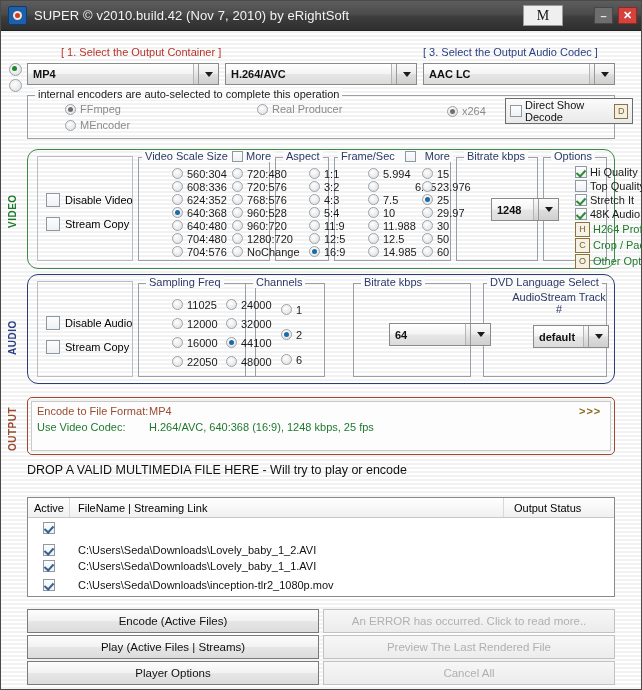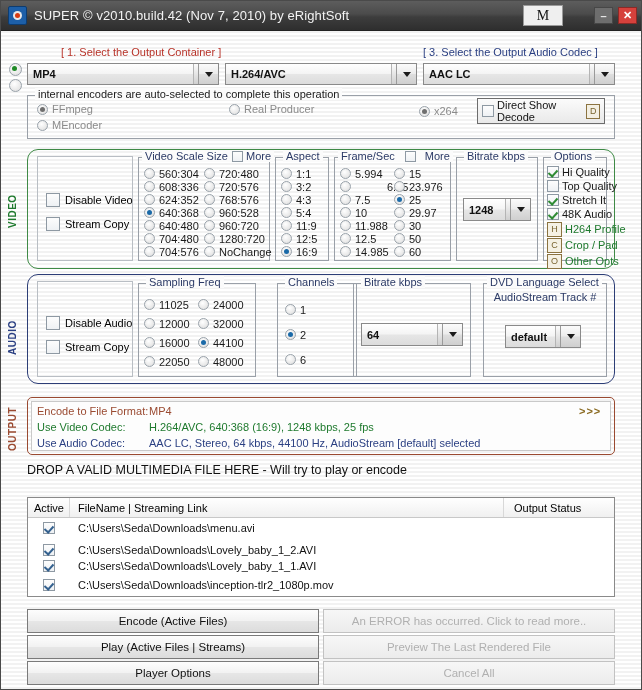--- a/index.html
+++ b/index.html
@@ -92,21 +92,21 @@
 
   
   .gb{position:absolute;box-sizing:border-box;}
   .gb > .gb-body{
     position:absolute;inset:0;border:1px solid #9aa0a8;box-sizing:border-box;background:transparent;
   }
   .gb > .gb-title{
     position:absolute;top:-7px;left:8px;padding:0 3px;
     background:#fbfbfb;color:#2b3a66;font-size:11px;white-space:nowrap;z-index:3;
   }
-  .gb > .gb-content{position:absolute;inset:0;z-index:2;}
+  .gb > .gb-content{position:absolute;inset:0;z-index:2;margin-left:28px;}
 
   
   .sect{position:absolute;box-sizing:border-box;border-radius:11px;}
   .sect.video{border:1px solid #3f8a46;}
   .sect.audio{border:1px solid #2d3e77;}
   .sect.output{border:1px solid #9a4a31;border-radius:5px;}
 
   .vlabel{
     position:absolute;font-size:10px;font-weight:bold;letter-spacing:.5px;
     writing-mode:vertical-rl;transform:rotate(180deg);text-align:center;
@@ -474,21 +474,21 @@
           <div class="radio on"></div>
           <span>44100</span>
         </div>
         <div class="radio-row" style="height: 19px;">
           <div class="radio"></div>
           <span>48000</span>
         </div>
       </div>
   </div>
 
-  <div class="gb" style="left:276px;top:282px;width:80px;height:94px;">
+  <div class="gb" style="left:244px;top:282px;width:80px;height:94px;">
     <div class="gb-body"></div>
     <div class="gb-title">Channels</div>
     <div class="gb-content" id="chan-col" style="left:8px;top:14px;">
         <div class="radio-row" style="height: 25px;">
           <div class="radio"></div>
           <span>1</span>
         </div>
         <div class="radio-row" style="height: 25px;">
           <div class="radio on"></div>
           <span>2</span>
@@ -531,43 +531,38 @@
   </div>
   <div id="output-rows" style="position:absolute;left:36px;top:402px;width:560px;">
       <div style="display: flex; height: 16px; align-items: center; color: rgb(154, 74, 49);">
         <span style="width: 112px; flex: 0 0 auto;">Encode to File Format:</span>
         <span>MP4</span>
       </div>
       <div style="display: flex; height: 16px; align-items: center; color: rgb(31, 122, 46);">
         <span style="width: 112px; flex: 0 0 auto;">Use Video Codec:</span>
         <span>H.264/AVC,  640:368 (16:9),  1248 kbps,  25 fps</span>
       </div>
-      <div style="display: flex; height: 16px; align-items: center; color: rgb(42, 63, 130);">
-        <span style="width: 112px; flex: 0 0 auto;">Use Audio Codec:</span>
-        <span>AAC LC,  Stereo,  64 kbps,  44100 Hz,  AudioStream [default] selected</span>
-      </div>
     </div>
   <div style="position:absolute;left:578px;top:404px;font-weight:bold;letter-spacing:1px;color:#8a6a20;">&gt;&gt;&gt;</div>
 
   <div style="position:absolute;left:26px;top:462px;font-size:12.5px;color:#111;">DROP A VALID MULTIMEDIA FILE HERE - Will try to play or encode</div>
 
   <div style="position:absolute;left:26px;top:496px;width:588px;height:100px;box-sizing:border-box;
               border:1px solid #8a8a8a;background:#ffffff;overflow:hidden;">
     <div style="display:flex;height:20px;box-sizing:border-box;border-bottom:1px solid #c8c8c8;
                 background:linear-gradient(to bottom,#ffffff,#f0f0f0);align-items:center;">
       <div style="width:42px;padding-left:6px;box-sizing:border-box;border-right:1px solid #d8d8d8;height:100%;display:flex;align-items:center;">Active</div>
       <div style="flex:1 1 auto;padding-left:8px;box-sizing:border-box;border-right:1px solid #d8d8d8;height:100%;display:flex;align-items:center;">FileName  |  Streaming Link</div>
       <div style="width:110px;padding-left:10px;box-sizing:border-box;height:100%;display:flex;align-items:center;">Output Status</div>
     </div>
     <div id="file-rows">
         <div style="display: flex; height: 19px; align-items: center;">
           <div style="width: 42px; display: flex; justify-content: center; align-items: center; flex: 0 0 auto;">
             <div class="checkbox chk-blue" style="margin: 0px;"></div>
           </div>
-          <div style="flex: 1 1 auto; padding-left: 8px; color: rgb(17, 17, 17); white-space: nowrap; overflow: hidden;">C:\Users\Seda\Downloads\menu.avi</div>
           <div style="width: 110px; padding-left: 10px; flex: 0 0 auto; color: rgb(17, 17, 17);"></div>
         </div>
         <div style="display: flex; height: 19px; align-items: flex-end;">
           <div style="width: 42px; display: flex; justify-content: center; align-items: center; flex: 0 0 auto;">
             <div class="checkbox chk-blue" style="margin: 0px;"></div>
           </div>
           <div style="flex: 1 1 auto; padding-left: 8px; color: rgb(17, 17, 17); white-space: nowrap; overflow: hidden;">C:\Users\Seda\Downloads\Lovely_baby_1_2.AVI</div>
           <div style="width: 110px; padding-left: 10px; flex: 0 0 auto; color: rgb(17, 17, 17);"></div>
         </div>
         <div style="display: flex; height: 19px; align-items: center;">

